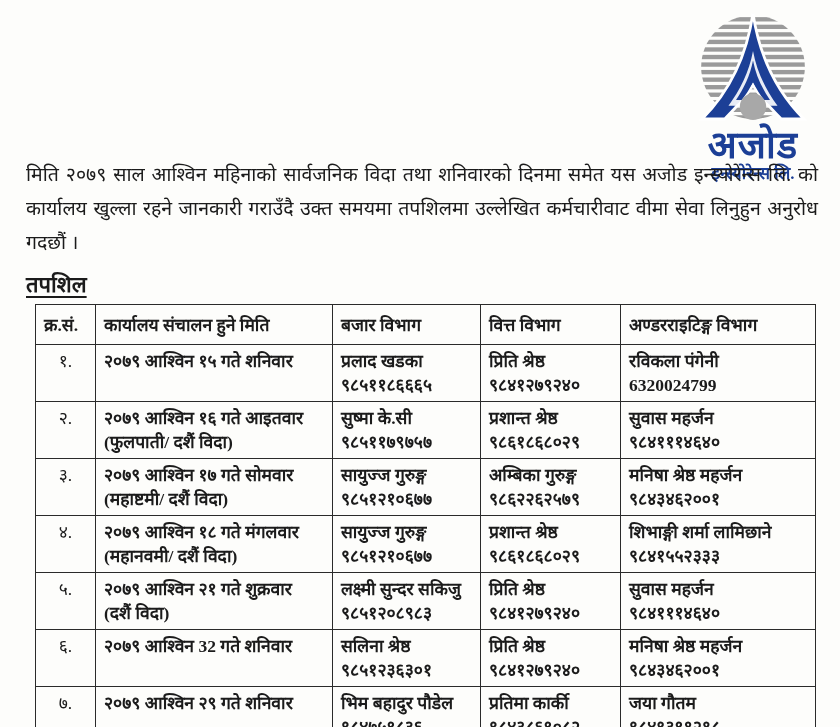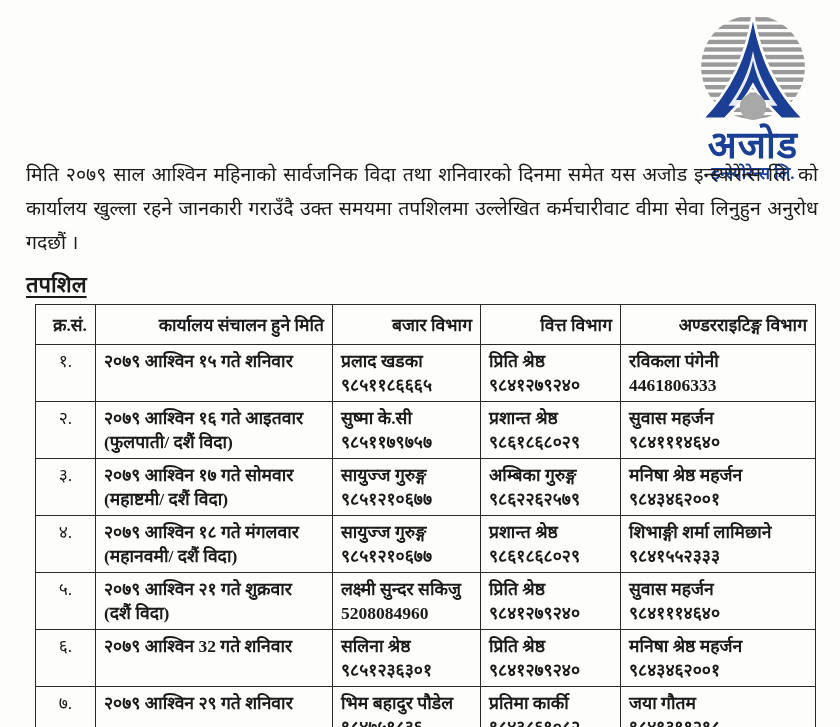--- a/index.html
+++ b/index.html
@@ -67,21 +67,21 @@
   table.schedule col.c-uw   { width: 195px; }
 
   table.schedule th, table.schedule td {
     border: 1.6px solid #2a2a2a;
     padding: 4px 8px;
     vertical-align: top;
     line-height: 24px;
   }
   table.schedule th {
     font-weight: bold;
-    text-align: right;
+    text-align: left;
     height: 40px;
     vertical-align: middle;
     line-height: 22px;
   }
   td.sn { text-align: center; }
   .cell-line { display: block; font-weight: bold; }
   tr.r1 td { height: 48px; }
   tr.r2 td { height: 50px; }
   tr.r3 td { height: 48px; }
   tr.r4 td { height: 50px; }
@@ -169,21 +169,21 @@
         <td>
           <span class="cell-line">प्रलाद खडका</span>
           <span class="cell-line">९८५११८६६६५</span>
         </td>
         <td>
           <span class="cell-line">प्रिति श्रेष्ठ</span>
           <span class="cell-line">९८४१२७९२४०</span>
         </td>
         <td>
           <span class="cell-line">रविकला पंगेनी</span>
-          <span class="cell-line">4461806333</span>
+          <span class="cell-line">6320024799</span>
         </td>
       </tr>
       <tr class="r2">
         <td class="sn">२.</td>
         <td>
           <span class="cell-line">२०७९ आश्विन १६ गते आइतवार</span>
           <span class="cell-line">(फुलपाती/ दशैं विदा)</span>
         </td>
         <td>
           <span class="cell-line">सुष्मा के.सी</span>
@@ -237,21 +237,21 @@
         </td>
       </tr>
       <tr class="r5">
         <td class="sn">५.</td>
         <td>
           <span class="cell-line">२०७९ आश्विन २१ गते शुक्रवार</span>
           <span class="cell-line">(दशैं विदा)</span>
         </td>
         <td>
           <span class="cell-line">लक्ष्मी सुन्दर सकिजु</span>
-          <span class="cell-line">5208084960</span>
+          <span class="cell-line">९८५१२०८९८३</span>
         </td>
         <td>
           <span class="cell-line">प्रिति श्रेष्ठ</span>
           <span class="cell-line">९८४१२७९२४०</span>
         </td>
         <td>
           <span class="cell-line">सुवास महर्जन</span>
           <span class="cell-line">९८४१११४६४०</span>
         </td>
       </tr>

